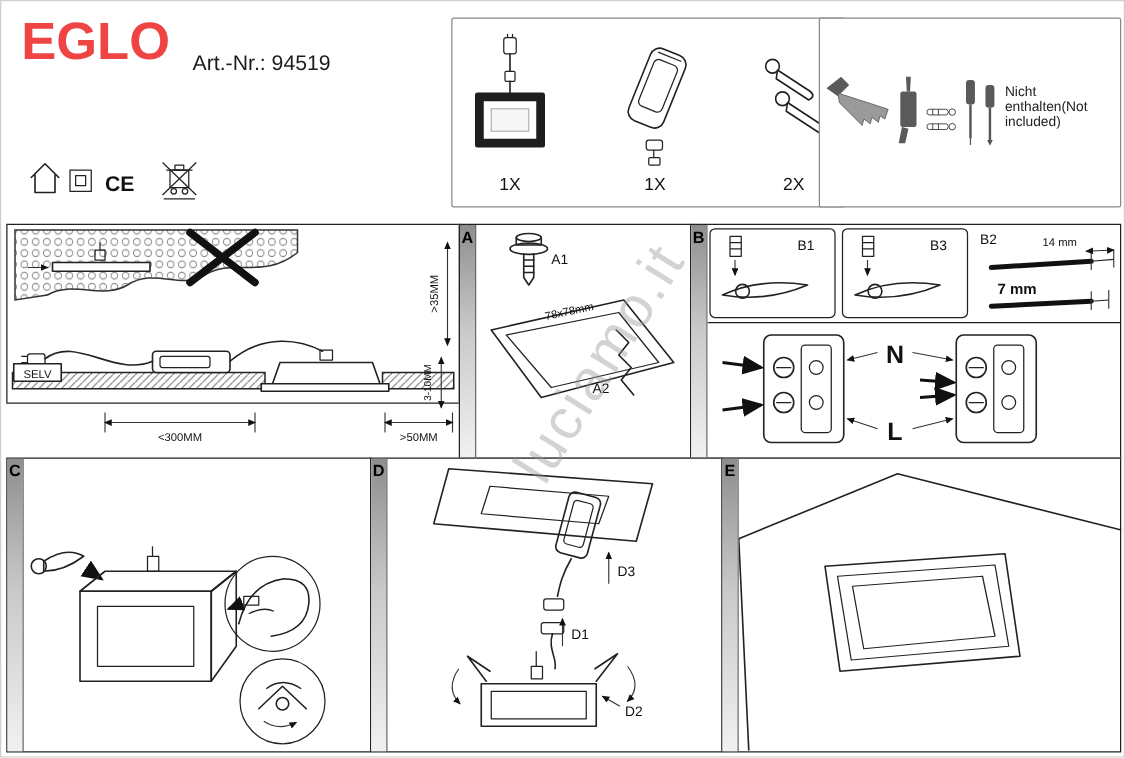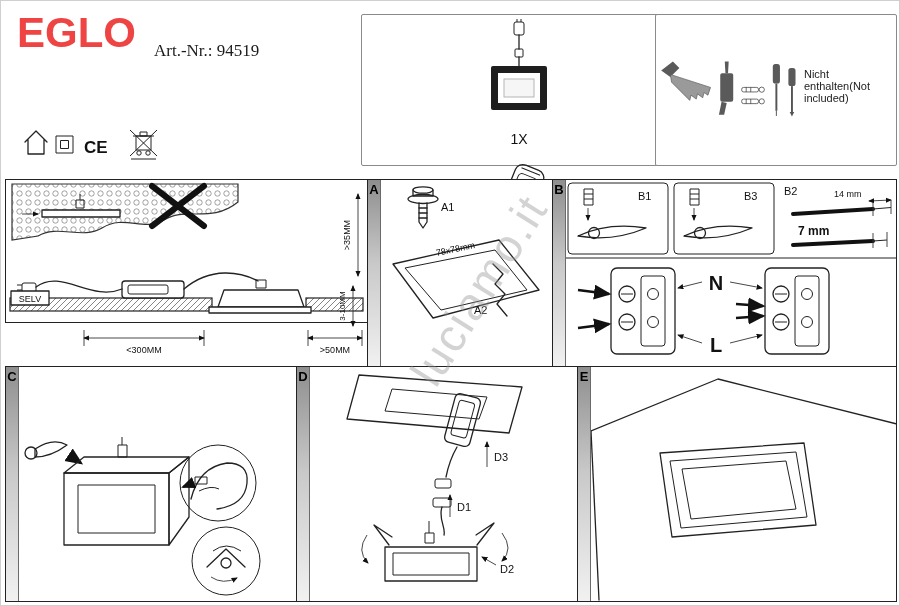--- a/index.html
+++ b/index.html
@@ -5,25 +5,25 @@
   * { margin:0; padding:0; box-sizing:border-box; }
   html,body { background:#e9e9e9; }
   .sheet {
     position:relative; width:900px; height:606px; background:#fff;
     font-family:"Liberation Sans", sans-serif; color:#111; overflow:hidden;
     border:1px solid #cfcfcf;
   }
   .abs { position:absolute; }
   .brand { left:16px; top:8px; font-size:42px; font-weight:900; letter-spacing:0px; color:#ef4444; }
   .product-title { left:153px; top:12px; font-size:22px; color:#1c1c1c; }
-  .art-nr { left:153px; top:40px; font-size:17px; color:#1c1c1c;font-family:Liberation Serif, serif; }
+  .art-nr { left:153px; top:40px; font-size:17px; color:#1c1c1c; }
   .cert-icons { left:22px; top:126px; }
 
   .box { border:1px solid #8a8a8a; border-radius:2px; background:#fff; }
-  .parts-box { left:360px; top:13px; width:316px; height:152px; display:flex; align-items:stretch; justify-content:flex-start; padding:4px 6px;flex-direction:column; }
+  .parts-box { left:360px; top:13px; width:316px; height:152px; display:flex; align-items:stretch; justify-content:space-between; padding:4px 6px; }
   .part-item { display:flex; flex-direction:column; align-items:center; justify-content:flex-end; }
   .qty { font-size:14px; color:#111; padding-bottom:6px; }
   .tools-box { left:654px; top:13px; width:242px; height:152px; display:flex; flex-direction:row; align-items:center; justify-content:flex-end; }
   .tools-note { font-size:11px; color:#222; padding-bottom:8px; }
 
   .panel { position:absolute; border:1px solid #222; background:#fff; }
   .strip {
     position:absolute; left:0; top:0; bottom:0; width:13px;
     background:linear-gradient(180deg,#8e8e8e 0%, #c9c9c9 45%, #f1f1f1 100%);
     border-right:1px solid #6a6a6a;
@@ -95,20 +95,31 @@
           <rect class="ln" x="26" y="12" width="30" height="62" rx="8" fill="#fff"></rect>
           <rect class="lnt" x="31" y="21" width="20" height="40" rx="4"></rect>
           <line class="lnt" x1="31" y1="16" x2="51" y2="16"></line>
         </g>
         <rect class="lnt" x="33" y="85" width="13" height="8" rx="2"></rect>
         <line class="lnt" x1="39" y1="93" x2="39" y2="99"></line>
         <rect class="lnt" x="35" y="99" width="9" height="6" rx="1"></rect>
       </svg>
       <div class="qty">1X</div>
     </div>
+    <div class="part-item">
+      <svg width="70" height="112" viewBox="0 0 70 112">
+        <g class="ln">
+          <circle cx="18" cy="26" r="5.5"></circle>
+          <path d="M22,29 L48,46 Q53,50 47,53 L21,36 Z"></path>
+          <circle cx="26" cy="52" r="5.5"></circle>
+          <path d="M30,55 L56,72 Q61,76 55,79 L29,62 Z"></path>
+        </g>
+      </svg>
+      <div class="qty">2X</div>
+    </div>
   </div>
 
   <div class="abs box tools-box">
     <svg width="228" height="108" viewBox="0 0 228 108">
       <g>
         <path class="gray" d="M8,24 L26,10 L36,20 L22,34 Z"></path>
         <path d="M22,30 L84,50 L80,62 L74,58 L72,66 L64,60 L62,68 L54,62 L52,70 L24,42 Z" fill="#9a9a9a" stroke="#555" stroke-width="1"></path>
       </g>
       <g>
         <path class="gray" d="M106,10 L112,10 L111,28 L107,28 Z"></path>

